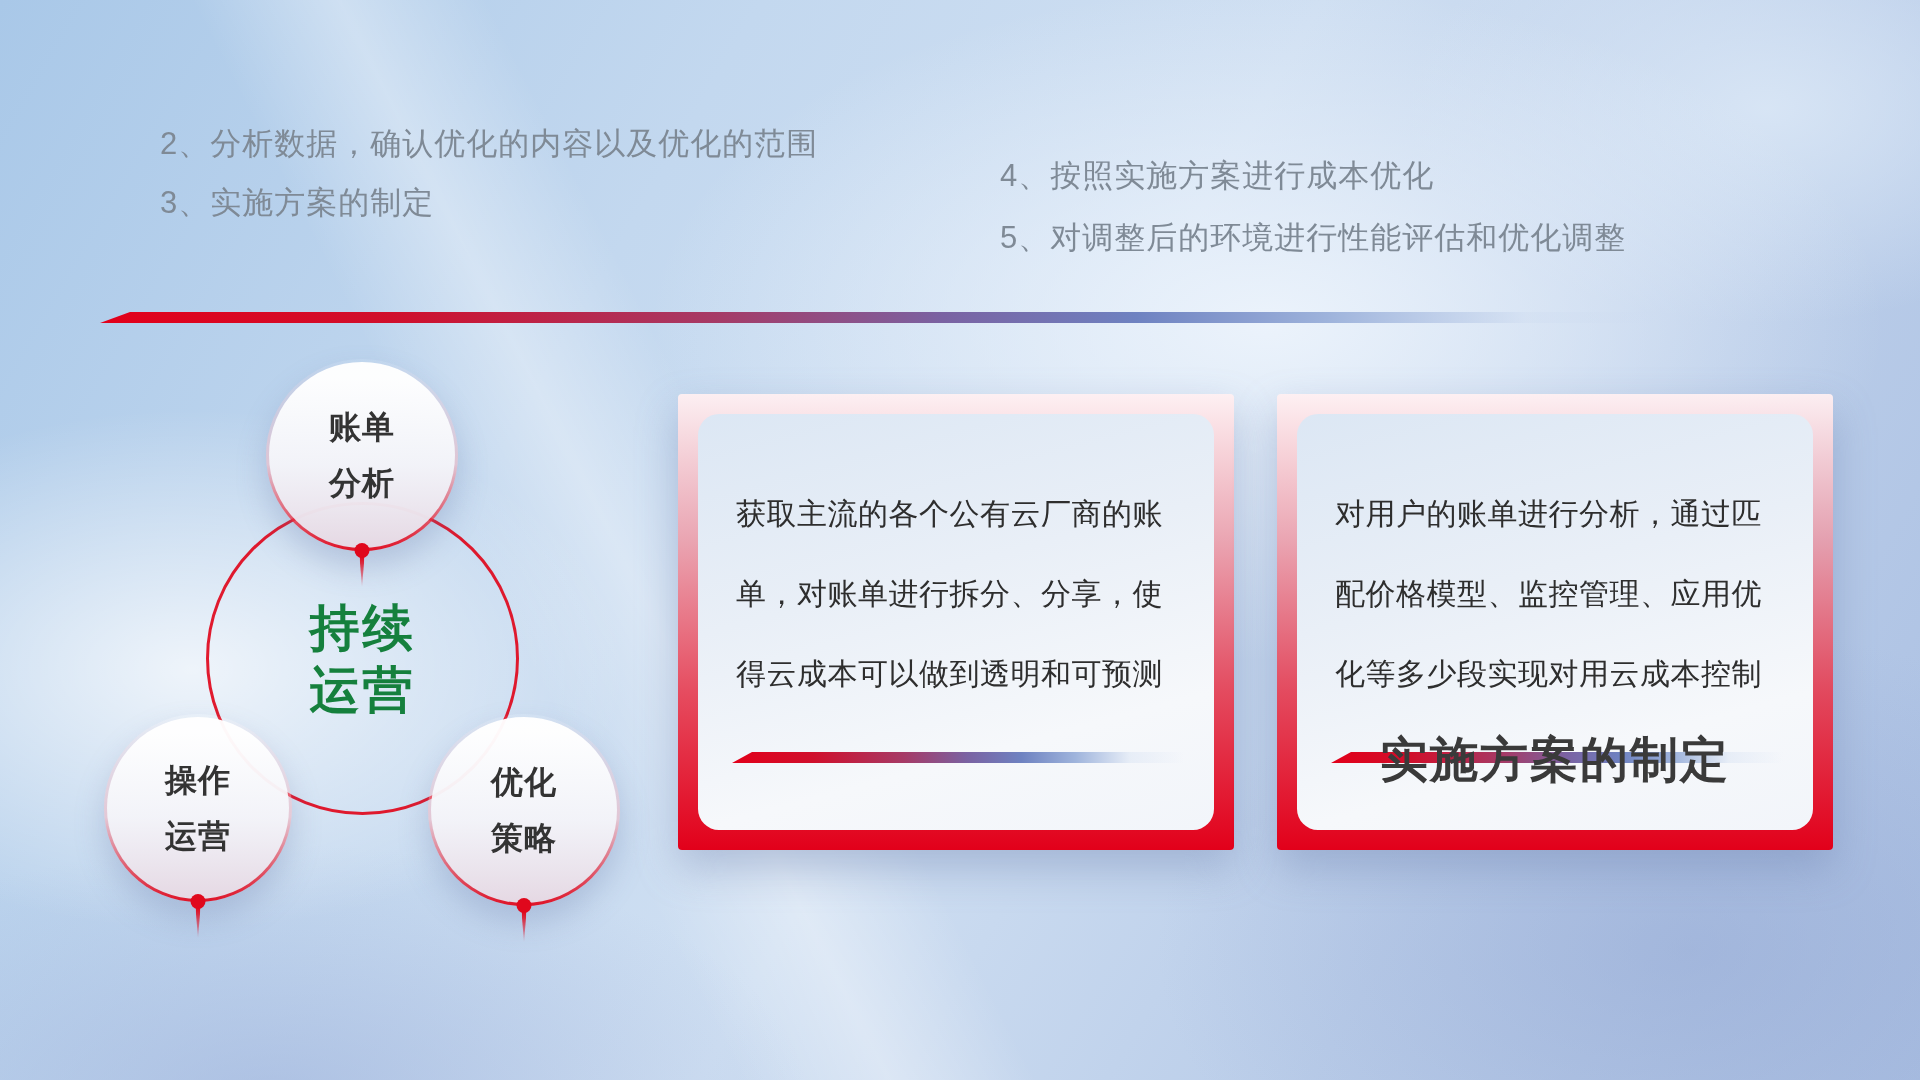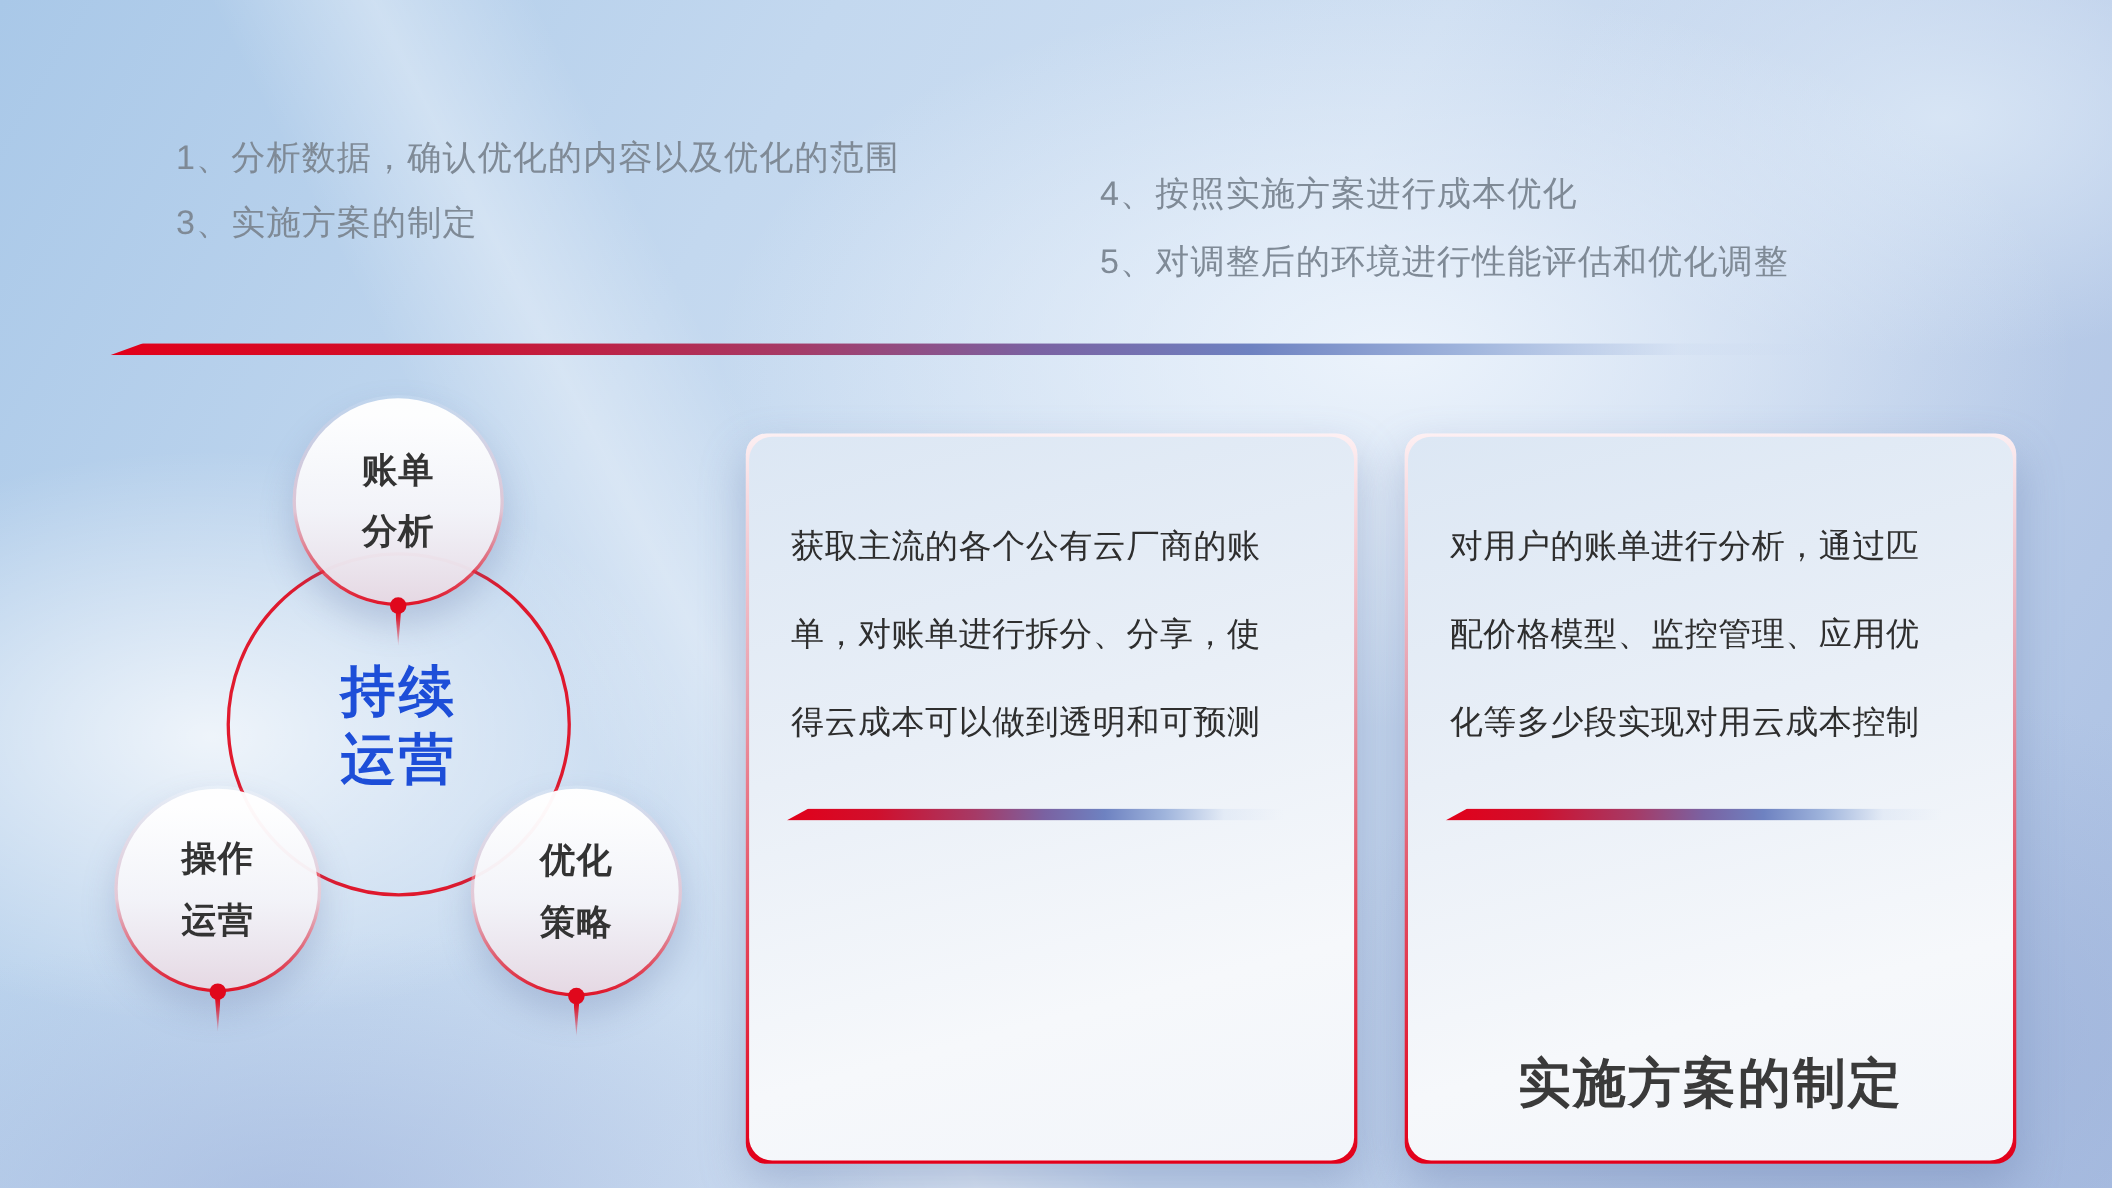--- a/index.html
+++ b/index.html
@@ -30,21 +30,21 @@
   }
 
   
   .cycle-ring{
     position:absolute;left:206px;top:502px;width:313px;height:313px;
     border:3px solid rgba(224,8,28,0.92);border-radius:50%;box-sizing:border-box;
   }
   .cycle-center{
     position:absolute;left:206px;top:502px;width:313px;height:313px;
     display:flex;align-items:center;justify-content:center;text-align:center;
-    font-size:50px;line-height:62px;font-weight:800;color:#1d4ed8;
+    font-size:50px;line-height:62px;font-weight:800;color:#15803d;
     letter-spacing:3px;white-space:pre-line;
   }
   .node{
     position:absolute;border-radius:50%;padding:3px;box-sizing:border-box;
     background:linear-gradient(180deg, rgba(255,255,255,0.05) 0%, rgba(244,180,190,0.55) 55%, rgba(224,8,28,0.95) 100%);
     box-shadow:0 16px 30px rgba(100,120,165,0.28);
   }
   .node-inner{
     width:100%;height:100%;border-radius:50%;
     background:linear-gradient(180deg, rgba(255,255,255,0.97) 8%, rgba(243,246,251,0.92) 58%, rgba(230,237,247,0.9) 100%);
@@ -60,21 +60,21 @@
     position:absolute;left:50%;bottom:-36px;transform:translateX(-50%);
     width:5px;height:30px;background:linear-gradient(180deg,#e0081c 0%,rgba(224,8,28,0.15) 100%);
     clip-path:polygon(0 0,100% 0,50% 100%);
   }
   .node-bill{left:266px;top:359px;width:192px;height:192px;}
   .node-ops{left:104px;top:714px;width:188px;height:188px;}
   .node-strategy{left:428px;top:714px;width:192px;height:192px;}
 
   
   .card{
-    position:absolute;top:394px;width:556px;height:664px;border-radius:19px;padding:3px;box-sizing:border-box;
+    position:absolute;top:394px;width:556px;height:456px;border-radius:4px;padding:20px;box-sizing:border-box;
     background:linear-gradient(180deg, rgba(255,240,242,0.95) 0%, rgba(240,150,162,0.8) 32%, rgba(231,60,80,0.9) 65%, #e2001a 100%);
     box-shadow:0 18px 40px rgba(110,130,175,0.4);
   }
   .card-1{left:678px;}
   .card-2{left:1277px;}
   .card-inner{
     position:relative;width:100%;height:100%;border-radius:21px;overflow:hidden;
     background:linear-gradient(165deg,#dce7f4 0%,#e9eff7 40%,#f6f8fb 75%,#f2f5fa 100%);
   }
   .card-body{
@@ -87,21 +87,21 @@
   }
   .card-title{
     position:absolute;left:0;right:0;bottom:38px;text-align:center;
     font-size:48px;font-weight:800;color:#3a3a3a;letter-spacing:2px;
   }
 </style>
 </head>
 <body>
 
 <div class="steps steps-left">
-  <div class="step">1、分析数据，确认优化的内容以及优化的范围</div>
+  <div class="step">2、分析数据，确认优化的内容以及优化的范围</div>
   <div class="step">3、实施方案的制定</div>
 </div>
 <div class="steps steps-right">
   <div class="step">4、按照实施方案进行成本优化</div>
   <div class="step">5、对调整后的环境进行性能评估和优化调整</div>
 </div>
 
 <div class="swoosh main-divider"></div>
 
 <div class="cycle-ring"></div>

